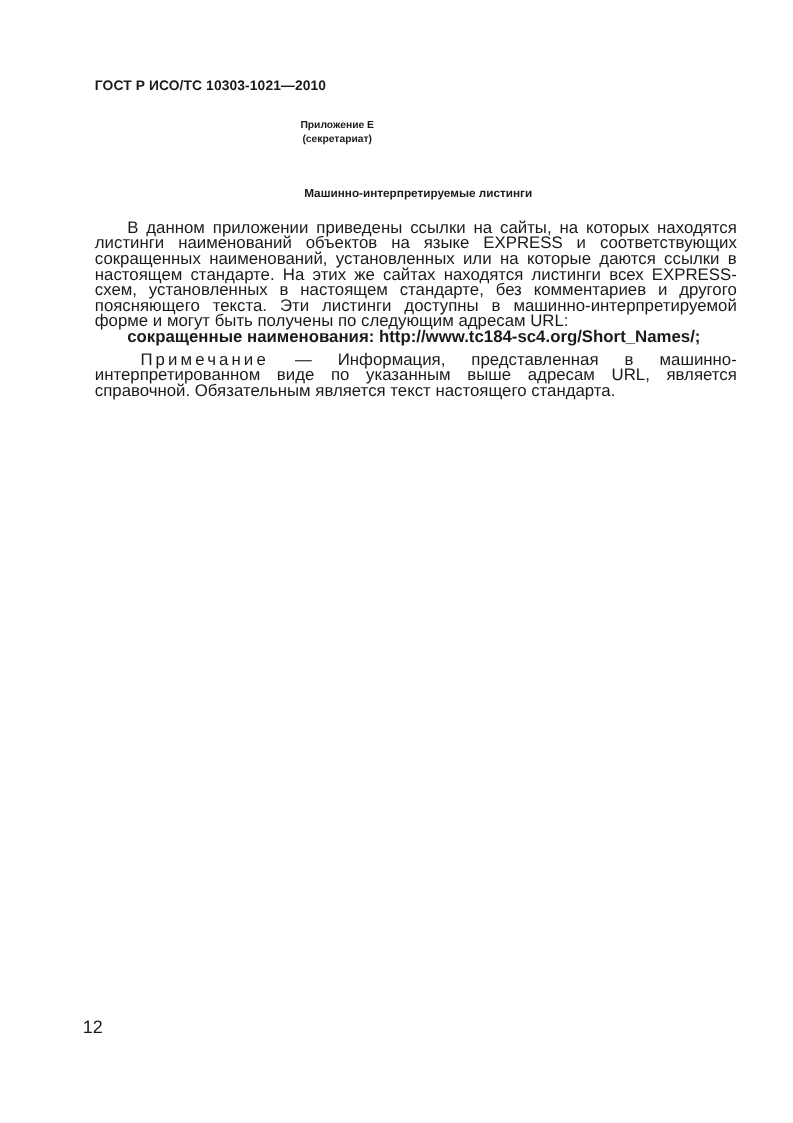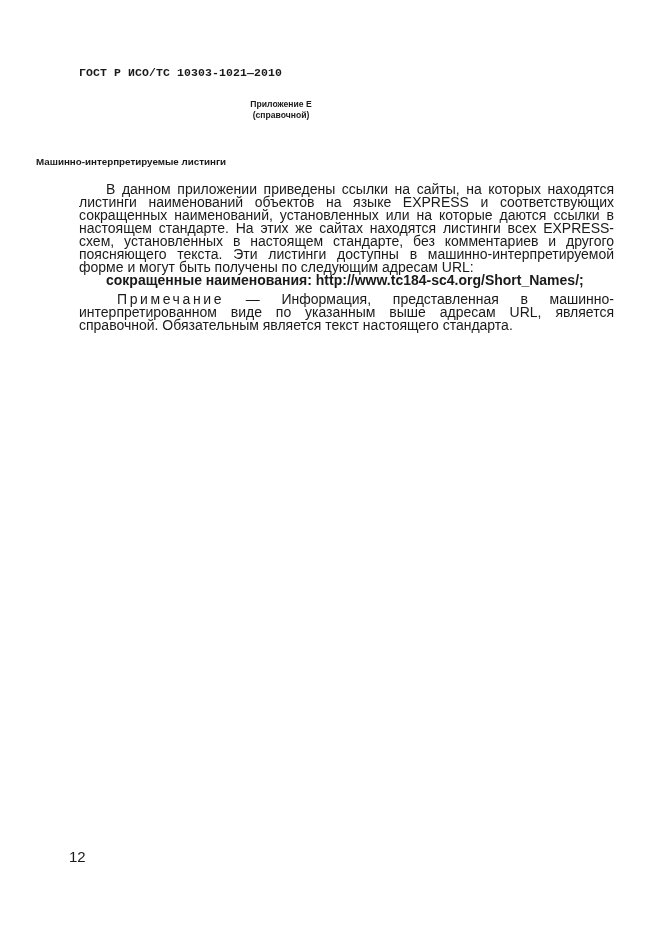--- a/index.html
+++ b/index.html
@@ -1,36 +1,36 @@
 <!DOCTYPE html>
 <html><head>
 <meta charset="utf-8">
 <style>
   html, body { margin: 0; padding: 0; background: #ffffff; }
   body { width: 661px; height: 936px; position: relative; overflow: hidden;
          font-family: "Liberation Sans", sans-serif; color: #1a1a1a; }
-  .header { position: absolute; left: 79px; top: 66px; font-size: 11.5px; font-weight: bold; letter-spacing: 0.1px; font-family: Liberation Mono, monospace; }
+  .header { position: absolute; left: 79px; top: 66px; font-size: 11.5px; font-weight: bold; letter-spacing: 0.1px; }
   .annex { position: absolute; left: 0; width: 544px; top: 99px; text-align: center; font-size: 8.6px; font-weight: bold; line-height: 11px; padding-left: 18px; box-sizing: border-box; }
-  .title { position: absolute; left: 0; width: 661px; top: 156px; text-align: left; font-size: 9.8px; font-weight: bold; padding-left: 36px; box-sizing: border-box; }
+  .title { position: absolute; left: 0; width: 661px; top: 156px; text-align: center; font-size: 9.8px; font-weight: bold; padding-left: 36px; box-sizing: border-box; }
   .body { position: absolute; left: 79px; width: 535px; top: 183px; font-size: 14px; line-height: 13.05px; }
   .p { margin: 0; text-align: justify; text-align-last: left; }
   .ind { text-indent: 27px; }
   .inl { padding-left: 27px; font-weight: bold; }
   .note { margin-top: 6px; }
   .spaced { letter-spacing: 2.6px; margin-left: 11px; }
   .pagenum { position: absolute; left: 69px; top: 848px; font-size: 15px; }
 </style>
 </head>
 <body>
 
 <div class="header">ГОСТ Р ИСО/ТС 10303-1021—2010</div>
 
 <div class="annex">
   <div>Приложение Е</div>
-  <div>(справочной)</div>
+  <div>(секретариат)</div>
 </div>
 
 <div class="title">Машинно-интерпретируемые листинги</div>
 
 <div class="body">
   <p class="p ind">В данном приложении приведены ссылки на сайты, на которых находятся листинги наименований объектов на языке EXPRESS и соответствующих сокращенных наименований, установленных или на которые даются ссылки в настоящем стандарте. На этих же сайтах находятся листинги всех EXPRESS-схем, установленных в настоящем стандарте, без комментариев и другого поясняющего текста. Эти листинги доступны в машинно-интерпретируемой форме и могут быть получены по следующим адресам URL:</p>
   <p class="p inl">сокращенные наименования:  http://www.tc184-sc4.org/Short_Names/;</p>
   <p class="p ind note"><span class="spaced">Примечание</span><span> — Информация, представленная в машинно-интерпретированном виде по указанным выше адресам URL, является справочной. Обязательным является текст настоящего стандарта.</span></p>
 </div>
 

